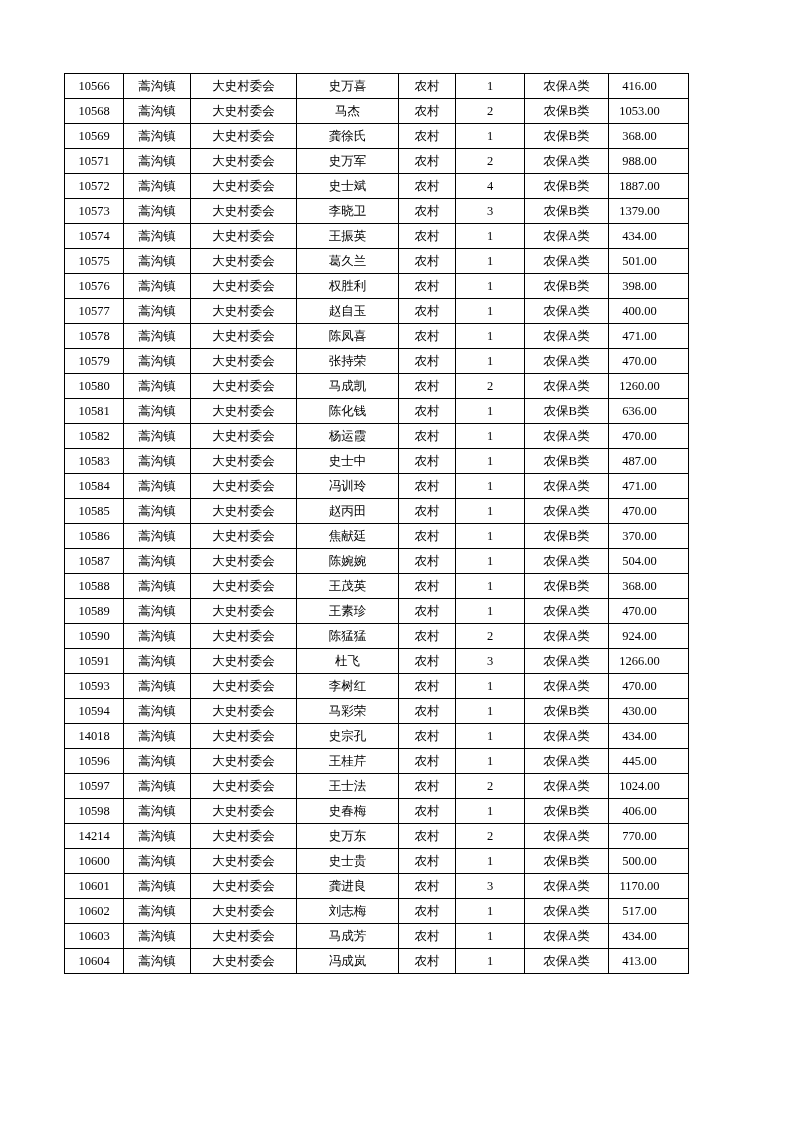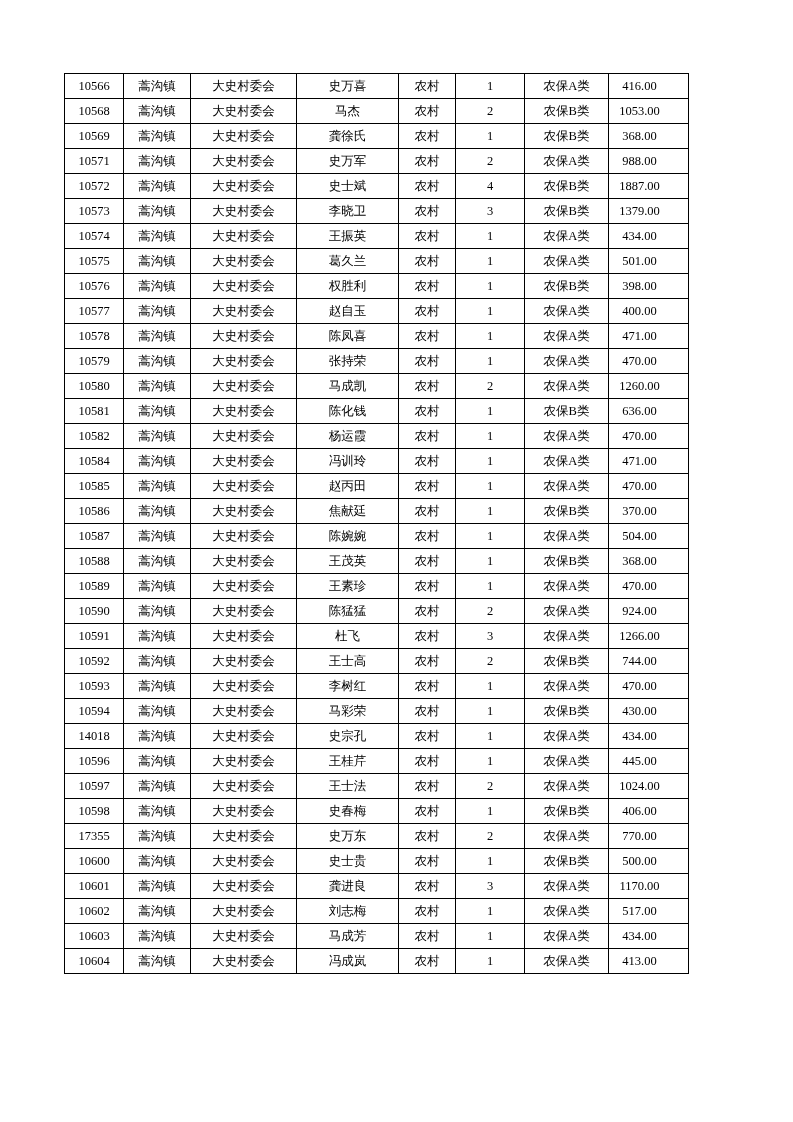--- a/index.html
+++ b/index.html
@@ -206,20 +206,30 @@
           <td class="col-id">10582</td>
           <td class="col-town">蒿沟镇</td>
           <td class="col-village">大史村委会</td>
           <td class="col-name">杨运霞</td>
           <td class="col-type">农村</td>
           <td class="col-count">1</td>
           <td class="col-category">农保A类</td>
           <td class="col-amount">470.00</td>
         </tr>
         <tr>
+          <td class="col-id">10583</td>
+          <td class="col-town">蒿沟镇</td>
+          <td class="col-village">大史村委会</td>
+          <td class="col-name">史士中</td>
+          <td class="col-type">农村</td>
+          <td class="col-count">1</td>
+          <td class="col-category">农保B类</td>
+          <td class="col-amount">487.00</td>
+        </tr>
+        <tr>
           <td class="col-id">10584</td>
           <td class="col-town">蒿沟镇</td>
           <td class="col-village">大史村委会</td>
           <td class="col-name">冯训玲</td>
           <td class="col-type">农村</td>
           <td class="col-count">1</td>
           <td class="col-category">农保A类</td>
           <td class="col-amount">471.00</td>
         </tr>
         <tr>
@@ -286,30 +296,20 @@
           <td class="col-id">10591</td>
           <td class="col-town">蒿沟镇</td>
           <td class="col-village">大史村委会</td>
           <td class="col-name">杜飞</td>
           <td class="col-type">农村</td>
           <td class="col-count">3</td>
           <td class="col-category">农保A类</td>
           <td class="col-amount">1266.00</td>
         </tr>
         <tr>
-          <td class="col-id">10592</td>
-          <td class="col-town">蒿沟镇</td>
-          <td class="col-village">大史村委会</td>
-          <td class="col-name">王士高</td>
-          <td class="col-type">农村</td>
-          <td class="col-count">2</td>
-          <td class="col-category">农保B类</td>
-          <td class="col-amount">744.00</td>
-        </tr>
-        <tr>
           <td class="col-id">10593</td>
           <td class="col-town">蒿沟镇</td>
           <td class="col-village">大史村委会</td>
           <td class="col-name">李树红</td>
           <td class="col-type">农村</td>
           <td class="col-count">1</td>
           <td class="col-category">农保A类</td>
           <td class="col-amount">470.00</td>
         </tr>
         <tr>
@@ -356,21 +356,21 @@
           <td class="col-id">10598</td>
           <td class="col-town">蒿沟镇</td>
           <td class="col-village">大史村委会</td>
           <td class="col-name">史春梅</td>
           <td class="col-type">农村</td>
           <td class="col-count">1</td>
           <td class="col-category">农保B类</td>
           <td class="col-amount">406.00</td>
         </tr>
         <tr>
-          <td class="col-id">17355</td>
+          <td class="col-id">14214</td>
           <td class="col-town">蒿沟镇</td>
           <td class="col-village">大史村委会</td>
           <td class="col-name">史万东</td>
           <td class="col-type">农村</td>
           <td class="col-count">2</td>
           <td class="col-category">农保A类</td>
           <td class="col-amount">770.00</td>
         </tr>
         <tr>
           <td class="col-id">10600</td>

